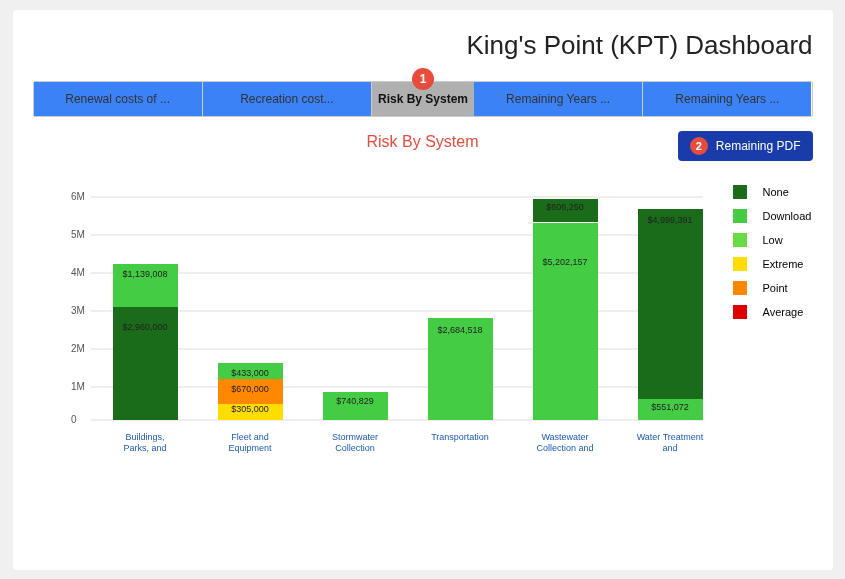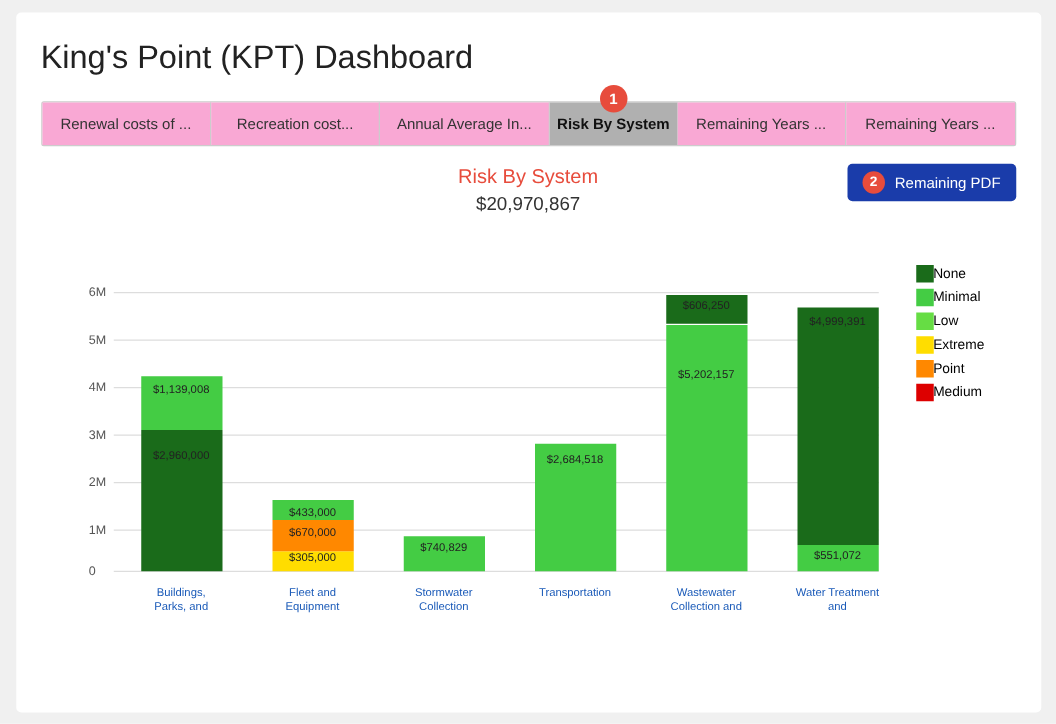--- a/index.html
+++ b/index.html
@@ -13,42 +13,42 @@
     }
     .dashboard-container {
       background: white;
       width: 820px;
       min-height: 560px;
       border-radius: 4px;
       padding: 20px 20px 30px 20px;
       position: relative;
     }
     .dashboard-title {
-      text-align: left;
+      text-align: right;
       font-size: 26px;
       font-weight: normal;
       color: #222;
       margin-bottom: 20px;
     }
     .tabs-container {
       display: flex;
       border: 1px solid #ccc;
       border-radius: 2px;
       position: relative;
       margin-bottom: 16px;
     }
     .tab {
       flex: 1;
       padding: 10px 6px;
       text-align: center;
       font-size: 12px;
       color: #333;
       cursor: pointer;
       border-right: 1px solid #ccc;
-      background: #f9a8d4;
+      background: #3b82f6;
     }
     .tab:last-child { border-right: none; }
     .tab.active {
       background: #b0b0b0;
       font-weight: bold;
       color: #111;
     }
     .tab-badge {
       position: absolute;
       top: -14px;
@@ -124,23 +124,24 @@
       flex: 1;
       position: relative;
     }
     .chart-legend {
       width: 100px;
       padding-top: 20px;
     }
     .legend-item {
       display: flex;
       align-items: center;
-      gap: 0;
+      gap: 16px;
       margin-bottom: 5px;
       font-size: 11px;
+      margin-top: 10px;
     }
     .legend-color {
       width: 14px;
       height: 14px;
       flex-shrink: 0;
     }
     .y-axis-label {
       font-size: 10px;
       fill: #555;
     }
@@ -168,23 +169,20 @@
   <div class="tabs-container">
 
     <div class="tab">
       <span>Renewal costs of ...</span>
     </div>
 
     <div class="tab">
       <span>Recreation cost...</span>
     </div>
 
-    <div class="tab">
-      <span>Annual Average In...</span>
-    </div>
 
     <div class="tab-wrapper">
       <div class="tab-badge">1</div>
       <div class="tab active">
         <span>Risk By System</span>
       </div>
     </div>
 
     <div class="tab">
       <span>Remaining Years ...</span>
@@ -196,21 +194,20 @@
   </div>
 
   <div class="content-header">
     <span class="content-title">Risk By System</span>
     <button class="download-btn">
       <span class="download-badge">2</span>
       <span>Remaining PDF</span>
     </button>
   </div>
 
-  <div class="total-amount">$20,970,867</div>
 
   <div class="chart-area">
     <div class="chart-main">
       <svg width="680" height="300">
 
         <text class="y-axis-label" x="28" y="45">6M</text>
         <text class="y-axis-label" x="28" y="83">5M</text>
         <text class="y-axis-label" x="28" y="121">4M</text>
         <text class="y-axis-label" x="28" y="159">3M</text>
         <text class="y-axis-label" x="28" y="197">2M</text>
@@ -269,33 +266,33 @@
       </svg>
     </div>
 
     <div class="chart-legend">
       <div class="legend-item">
         <div class="legend-color" style="background:#1a6b1a;"></div>
         <span>None</span>
       </div>
       <div class="legend-item">
         <div class="legend-color" style="background:#44cc44;"></div>
-        <span>Minimal</span>
+        <span>Download</span>
       </div>
       <div class="legend-item">
         <div class="legend-color" style="background:#66dd44;"></div>
         <span>Low</span>
       </div>
       <div class="legend-item">
         <div class="legend-color" style="background:#ffdd00;"></div>
         <span>Extreme</span>
       </div>
       <div class="legend-item">
         <div class="legend-color" style="background:#ff8800;"></div>
         <span>Point</span>
       </div>
       <div class="legend-item">
         <div class="legend-color" style="background:#dd0000;"></div>
-        <span>Medium</span>
+        <span>Average</span>
       </div>
     </div>
   </div>
 </div>
 
 </body></html>

